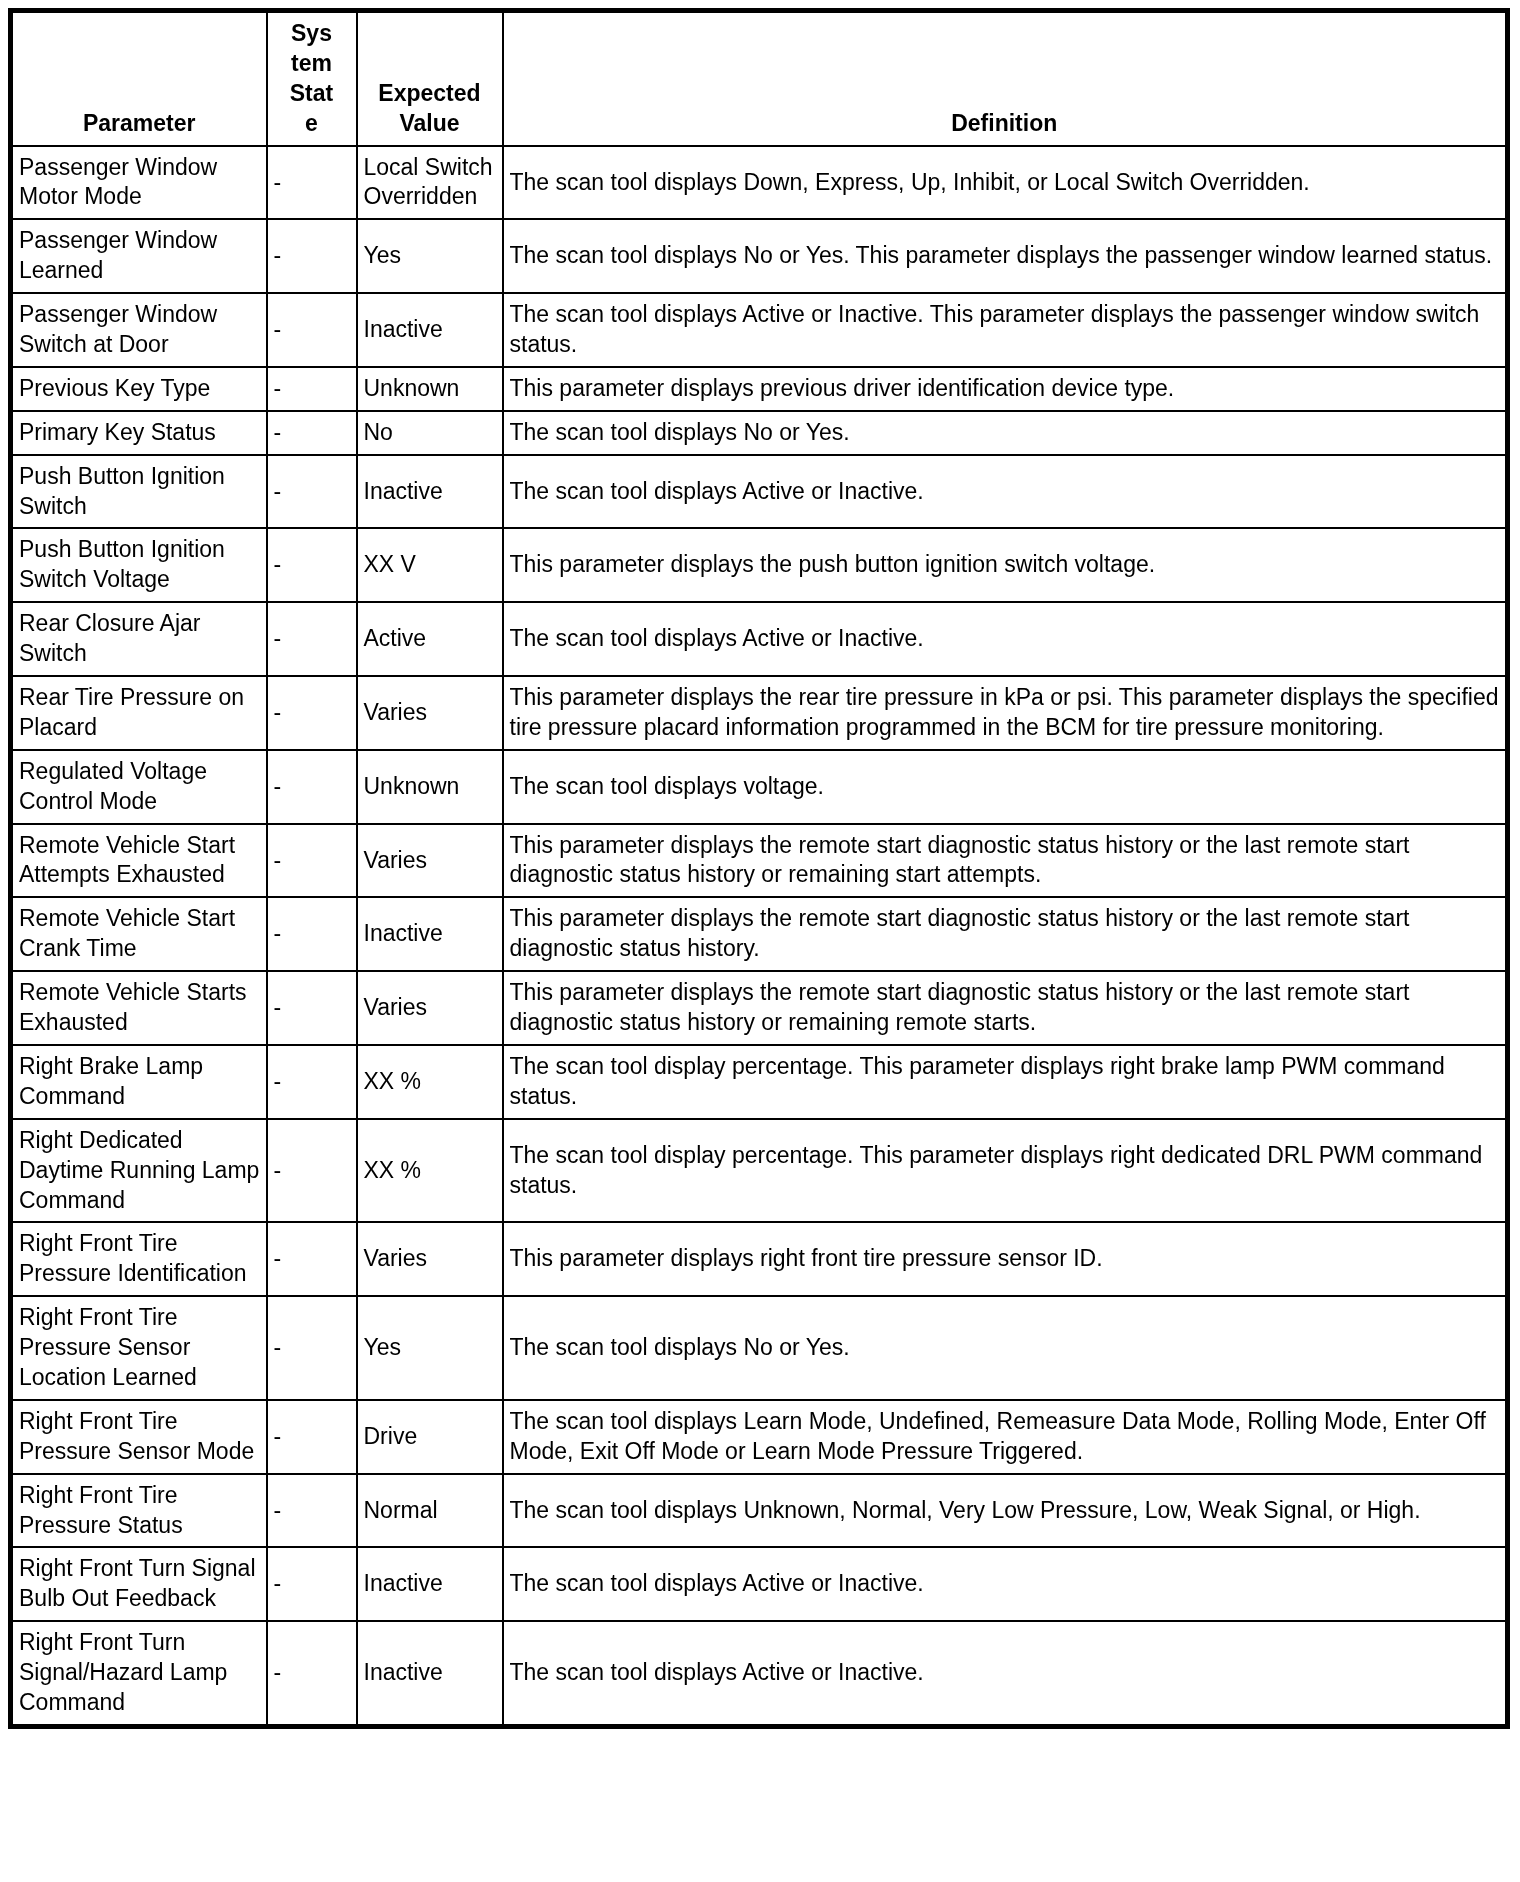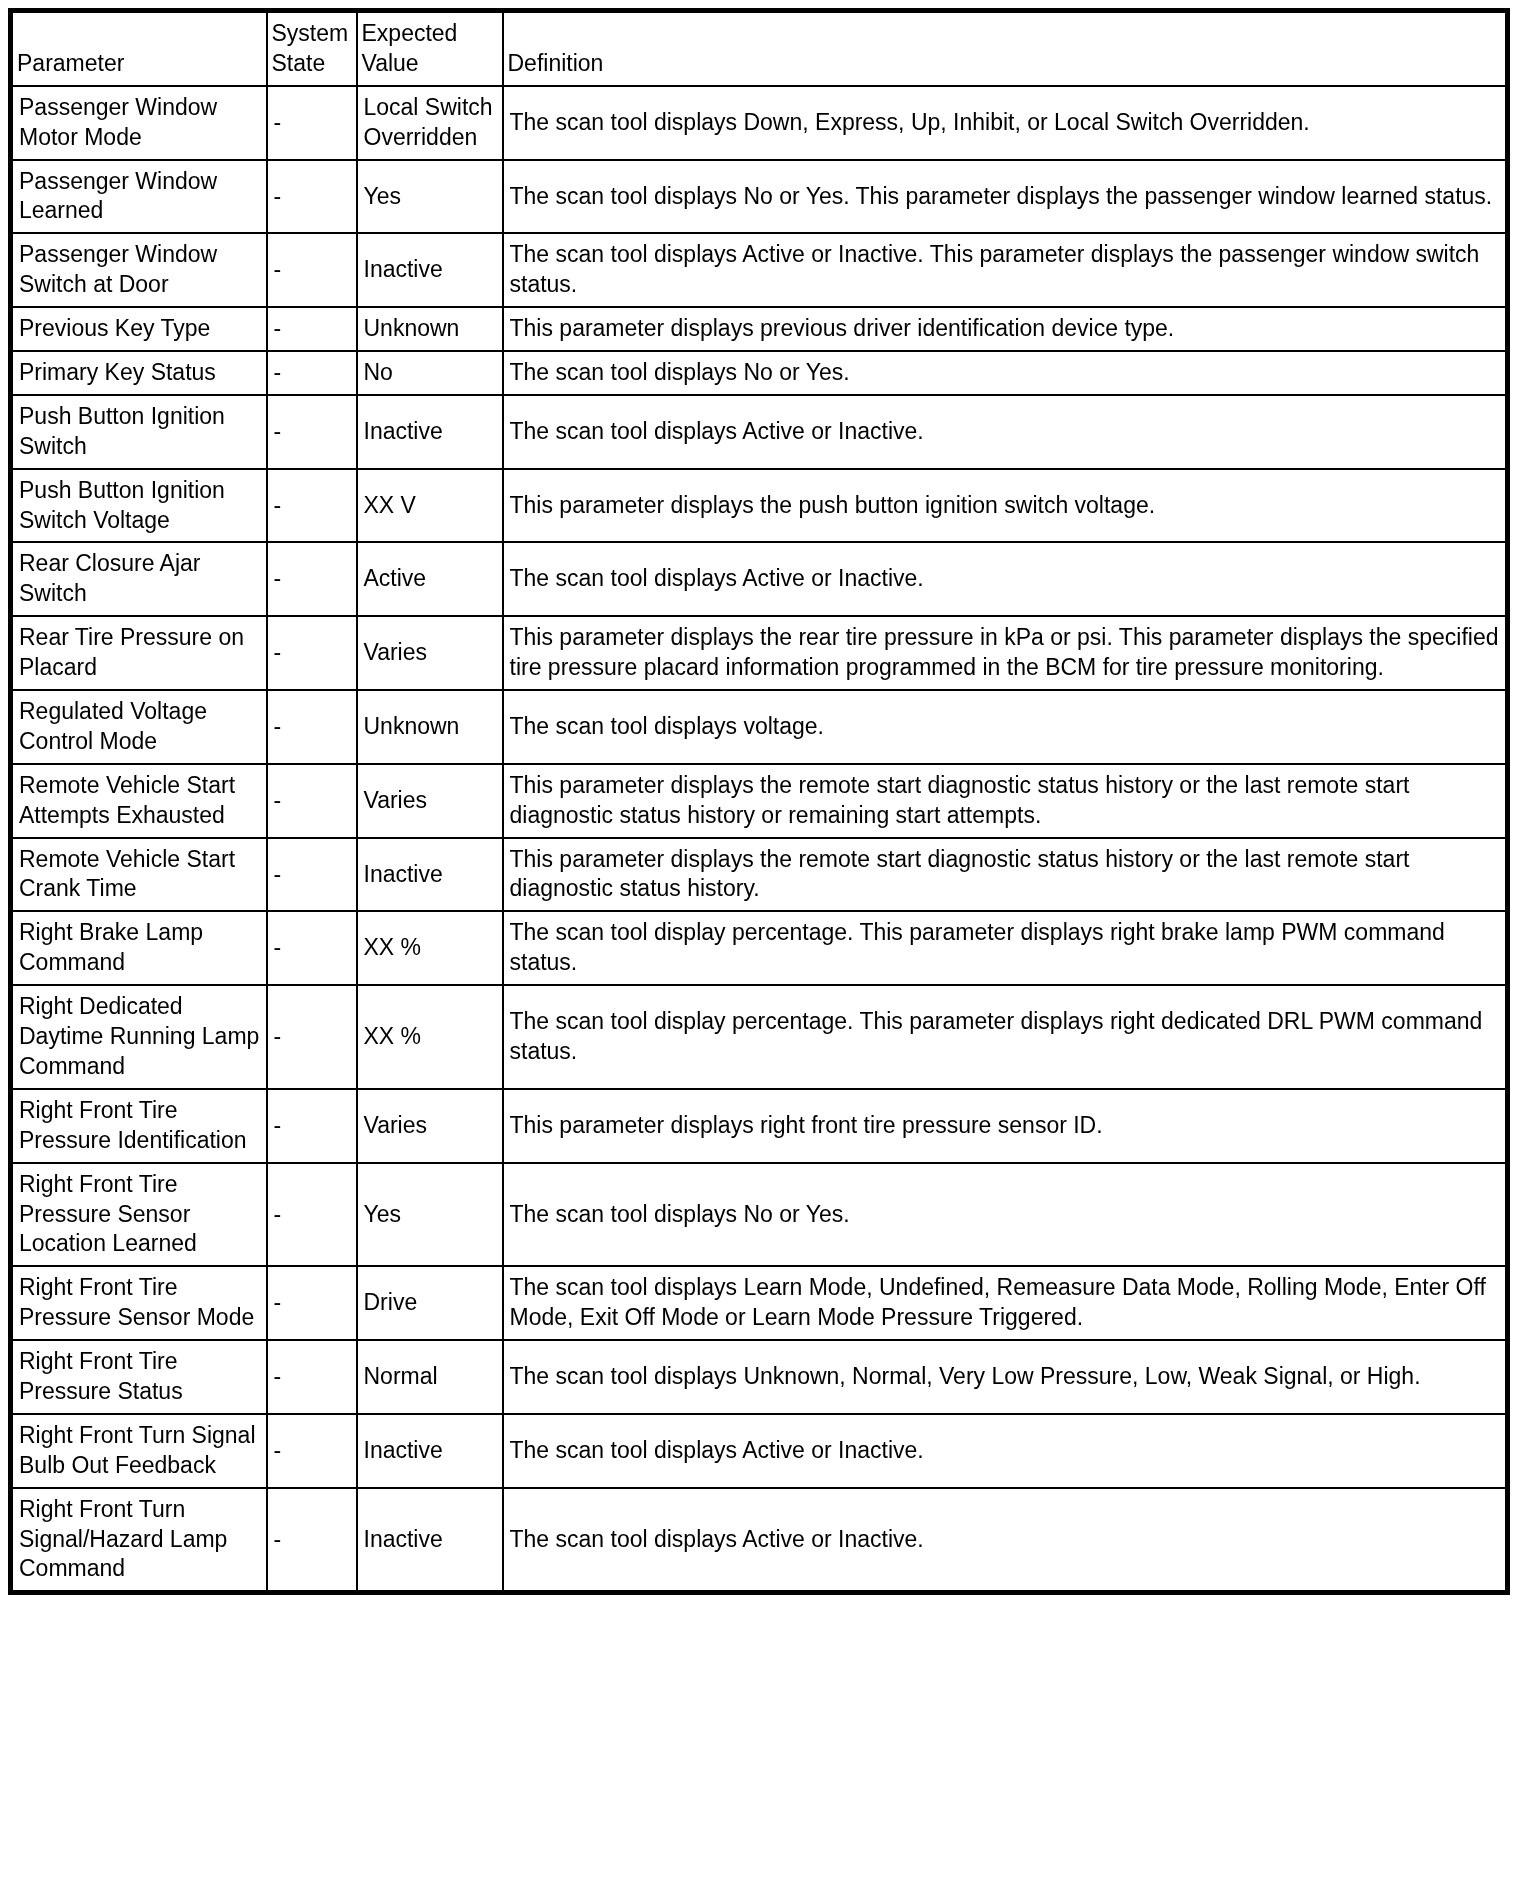--- a/index.html
+++ b/index.html
@@ -25,24 +25,24 @@
   col.c-expected { width: 146px; }
   col.c-def      { width: auto; }
   th, td {
     border: 2px solid #000000;
     font-size: 23px;
     line-height: 1.3;
     padding: 6px;
     overflow-wrap: break-word;
   }
   th {
-    font-weight: normal;
-    text-align: left;
+    font-weight: bold;
+    text-align: center;
     vertical-align: bottom;
-    padding: 6px 4px;
+    padding: 6px 20px;
   }
   td {
     vertical-align: middle;
     text-align: left;
     font-weight: normal;
   }
 </style>
 </head>
 <body>
 
@@ -129,20 +129,26 @@
           <td>Varies</td>
           <td>This parameter displays the remote start diagnostic status history or the last remote start diagnostic status history or remaining start attempts.</td>
         </tr>
         <tr>
           <td>Remote Vehicle Start Crank Time</td>
           <td>-</td>
           <td>Inactive</td>
           <td>This parameter displays the remote start diagnostic status history or the last remote start diagnostic status history.</td>
         </tr>
         <tr>
+          <td>Remote Vehicle Starts Exhausted</td>
+          <td>-</td>
+          <td>Varies</td>
+          <td>This parameter displays the remote start diagnostic status history or the last remote start diagnostic status history or remaining remote starts.</td>
+        </tr>
+        <tr>
           <td>Right Brake Lamp Command</td>
           <td>-</td>
           <td>XX %</td>
           <td>The scan tool display percentage. This parameter displays right brake lamp PWM command status.</td>
         </tr>
         <tr>
           <td>Right Dedicated Daytime Running Lamp Command</td>
           <td>-</td>
           <td>XX %</td>
           <td>The scan tool display percentage. This parameter displays right dedicated DRL PWM command status.</td>

